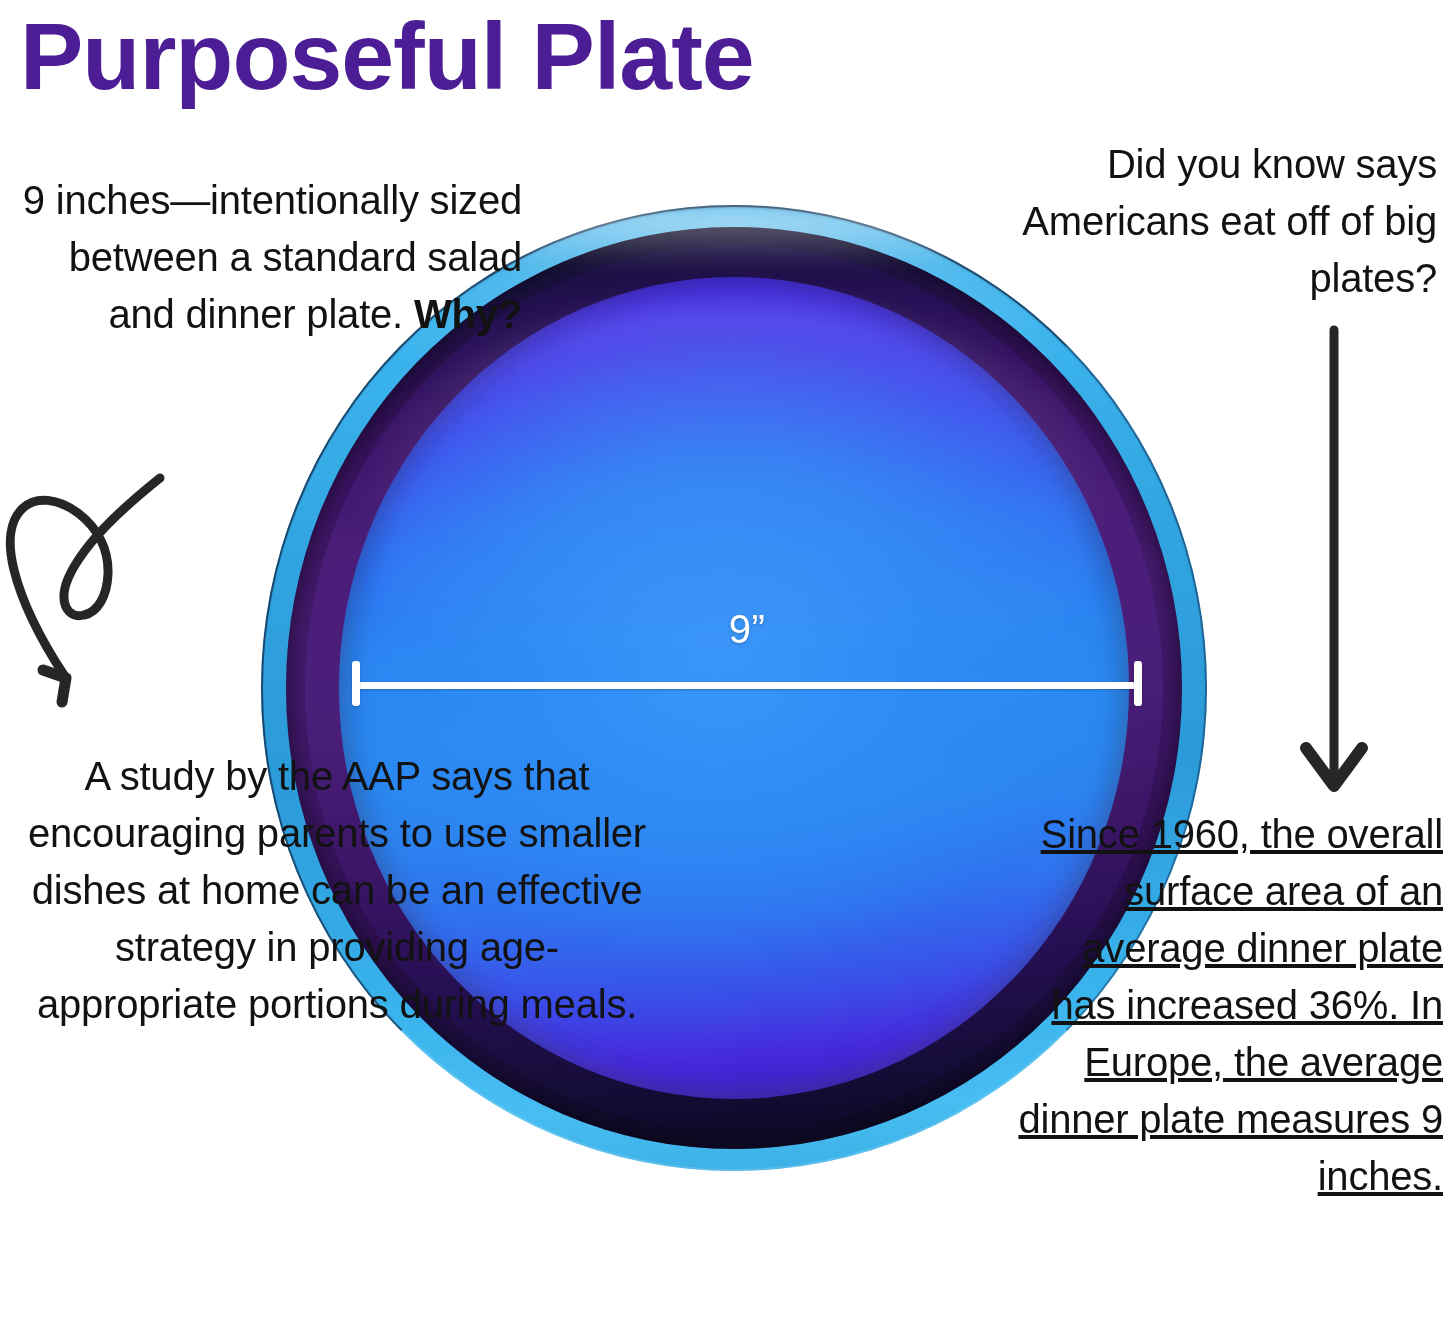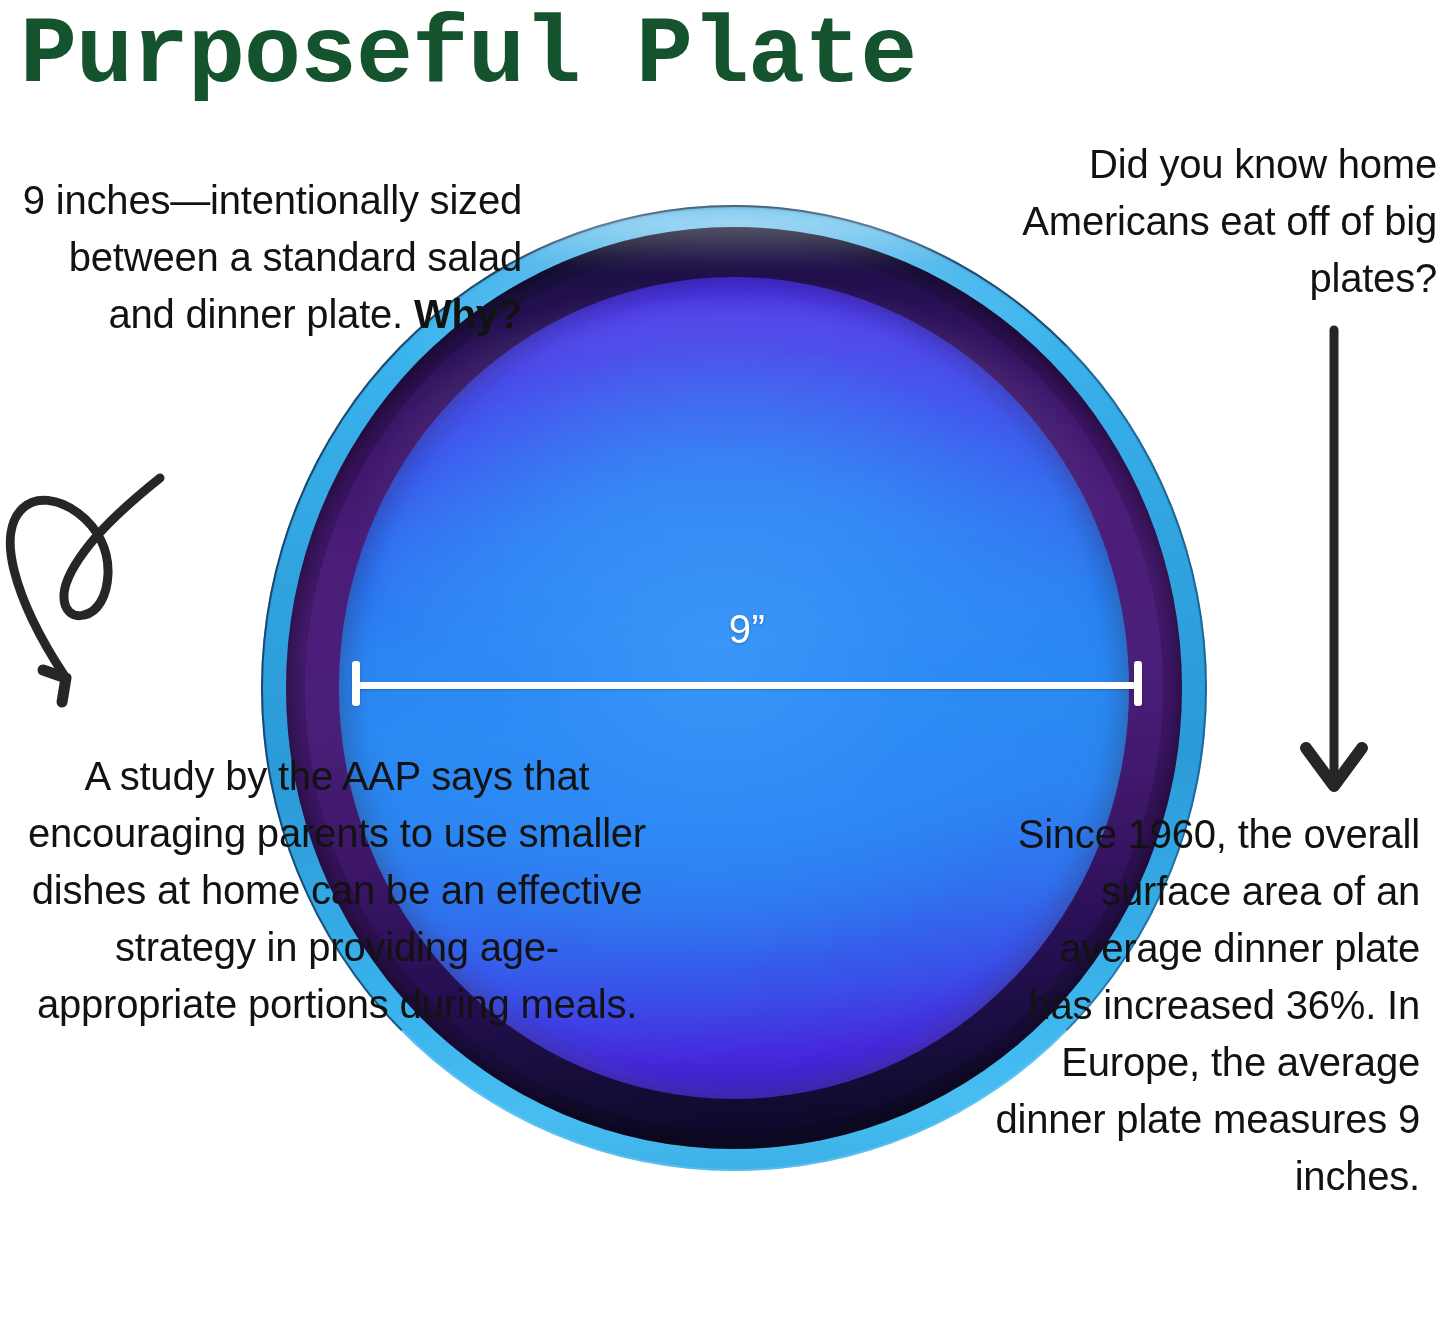--- a/index.html
+++ b/index.html
@@ -13,44 +13,44 @@
     position:relative;
     width:1445px;
     height:1342px;
     background:#ffffff;
   }
 
   
   #title {
     position:absolute;
     left:20px; top:2px;
-    font-family:Liberation Mono, monospace;
+    font-family:Liberation Sans, sans-serif;
     font-size:95px;
     line-height:108px;
     font-weight:700;
     letter-spacing:-1px;
-    color:#14532d;
+    color:#4c1d95;
     white-space:nowrap;
   }
 
   
   .copy {
     position:absolute;
     color:#121212;
     font-size:40px;
     line-height:57px;
     font-weight:400;
     letter-spacing:-0.2px;
   }
   .copy b { font-weight:700; }
 
   #copy-top-left   { left:22px;  top:172px;  width:500px; text-align:right; }
   #copy-bottom-left{ left:22px;  top:748px;  width:630px; text-align:center; }
   #copy-top-right  { right:8px;  top:136px;  width:420px; text-align:right; }
-  #copy-bottom-right{right:25px;  top:806px;  width:430px; text-align:right; }
+  #copy-bottom-right{right:2px;  top:806px;  width:430px; text-align:right;text-decoration:underline; }
 
   
   #plate-wrap {
     position:absolute;
     left:261px; top:205px;
     width:946px; height:966px;
   }
   
   #plate-rim {
     position:absolute;
@@ -250,21 +250,21 @@
       <path d="M158 16 C128 40 104 62 88 82 C72 102 63 118 62 132
                C61 148 70 156 82 153 C96 150 105 134 106 112
                C107 88 96 66 76 51 C56 36 34 34 21 46
                C8 58 5 80 12 108 C20 140 39 178 62 213" stroke="#262626" stroke-width="9" stroke-linecap="round" fill="none"></path>
       <path d="M41 208 L64 216 L60 240" stroke="#262626" stroke-width="11" stroke-linecap="round" stroke-linejoin="round" fill="none"></path>
     </svg>
   </div>
 
   <div class="copy" id="copy-bottom-left">A study by the AAP says that encouraging parents to use smaller dishes at home can be an effective strategy in providing age-appropriate portions during meals.</div>
 
-  <div class="copy" id="copy-top-right">Did you know home Americans eat off of big plates?</div>
+  <div class="copy" id="copy-top-right">Did you know says Americans eat off of big plates?</div>
 
   <div id="down-arrow">
     <svg width="92" height="478" viewBox="0 0 92 478" fill="none" xmlns="http://www.w3.org/2000/svg">
       <path d="M46 6 L46 455" stroke="#262626" stroke-width="9" stroke-linecap="round"></path>
       <path d="M18 424 L46 462 L74 424" stroke="#262626" stroke-width="12" stroke-linecap="round" stroke-linejoin="round" fill="none"></path>
     </svg>
   </div>
 
   <div class="copy" id="copy-bottom-right">Since 1960, the overall surface area of an average dinner plate has increased 36%. In Europe, the average dinner plate measures 9 inches.</div>
 

